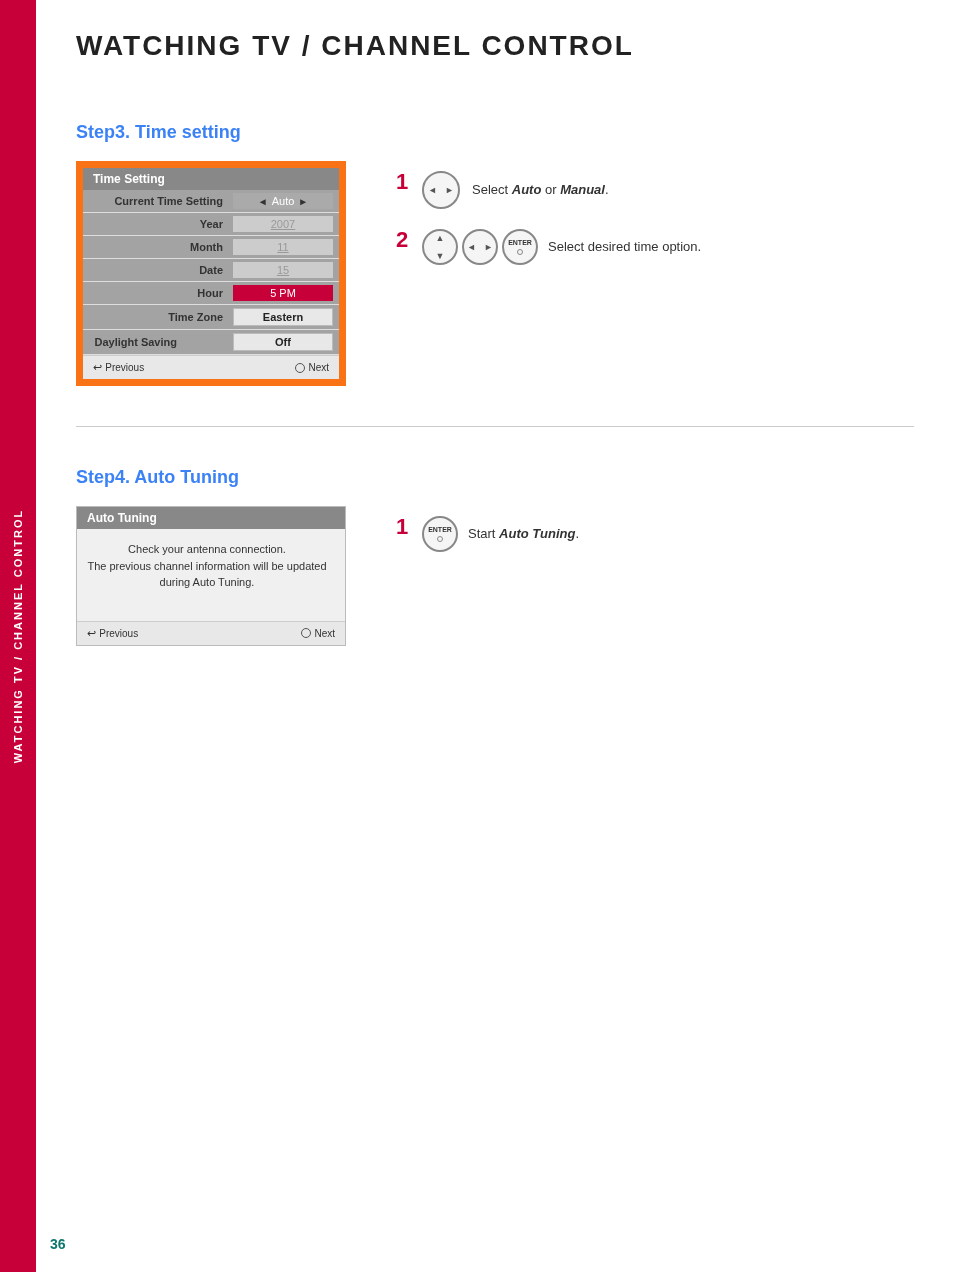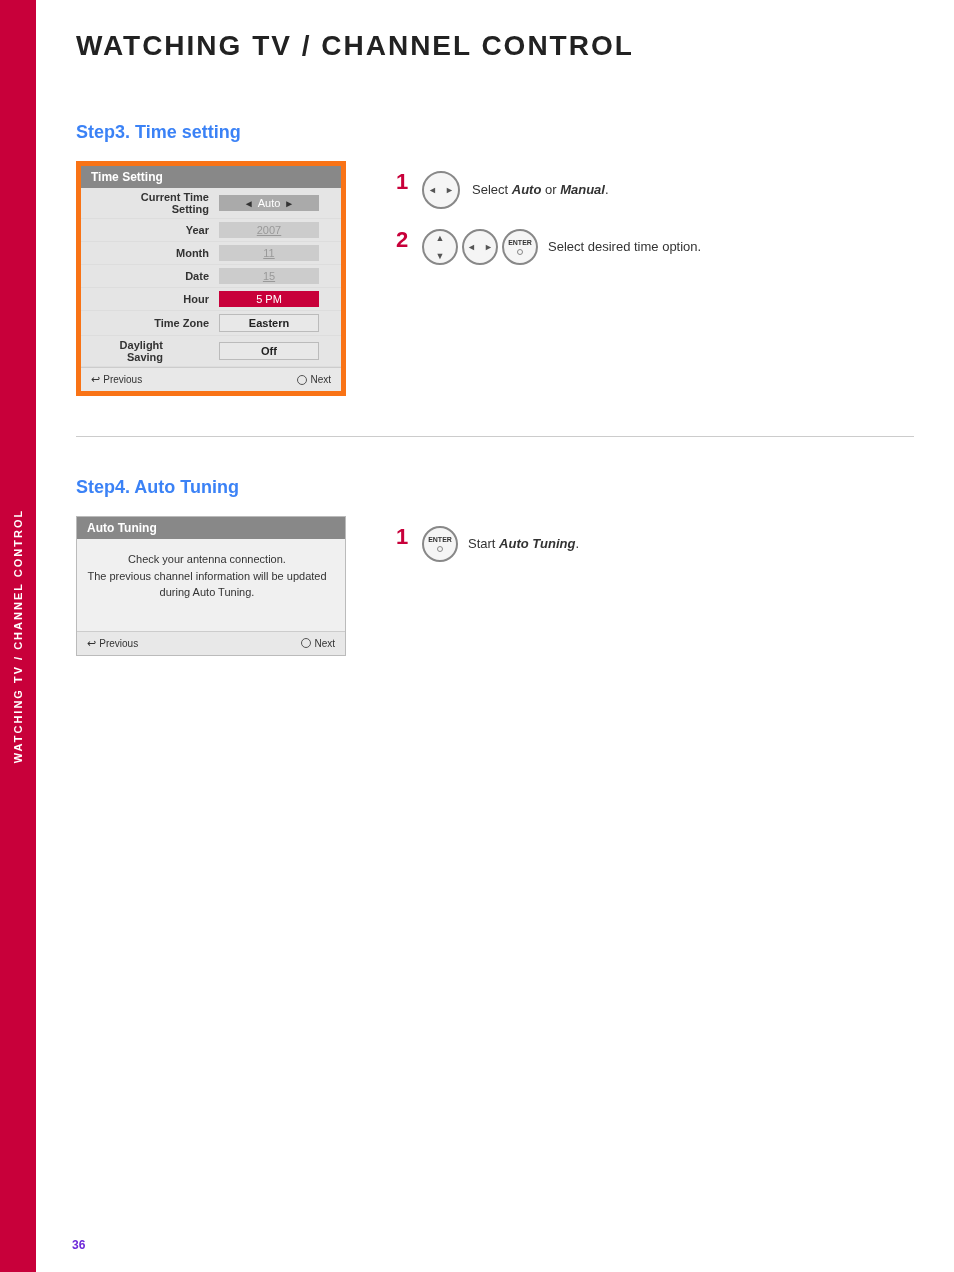--- a/index.html
+++ b/index.html
@@ -58,37 +58,37 @@
       margin-bottom: 18px;
     }
 
     
     .step-section {
       margin-bottom: 40px;
     }
 
     
     .settings-panel {
-      border: 5px solid #f97316;
-      background: #e5e5e5;
+      border: 7px solid #f97316;
+      background: #a3a3a3;
       width: 270px;
       font-size: 12px;
     }
     .settings-panel-title {
       background: #888;
       color: white;
       padding: 4px 10px;
       font-weight: bold;
       font-size: 12px;
     }
     .settings-row {
       display: flex;
       align-items: center;
       border-bottom: 1px solid #ddd;
-      padding: 3px 22px;
+      padding: 3px 6px;
     }
     .settings-row:last-of-type {
       border-bottom: none;
     }
     .settings-label {
       flex: 1;
       text-align: right;
       padding-right: 10px;
       font-size: 11px;
       color: #333;
@@ -243,24 +243,23 @@
       border: none;
       border-top: 1px solid #ccc;
       margin: 30px 0 40px 0;
     }
 
     
     .page-number {
       position: absolute;
       bottom: 20px;
       left: 50px;
-      font-size: 12px;
-      font-weight: bold;
-      color: #6d28d9;
-      margin-left: 22px;
+      font-size: 14px;
+      font-weight: bold;
+      color: #0f766e;
     }
 
     
     .auto-tuning-panel {
       border: 1px solid #bbb;
       background: #f0f0f0;
       width: 270px;
       font-size: 12px;
     }
     .auto-tuning-title {

